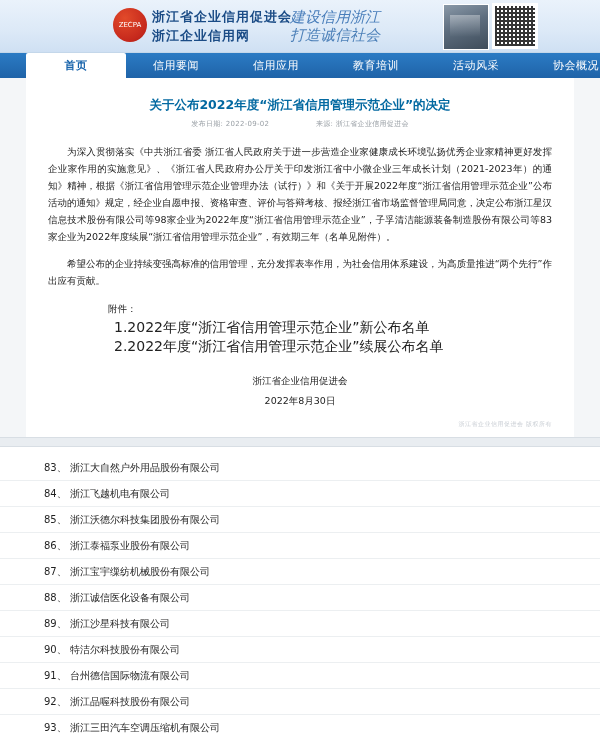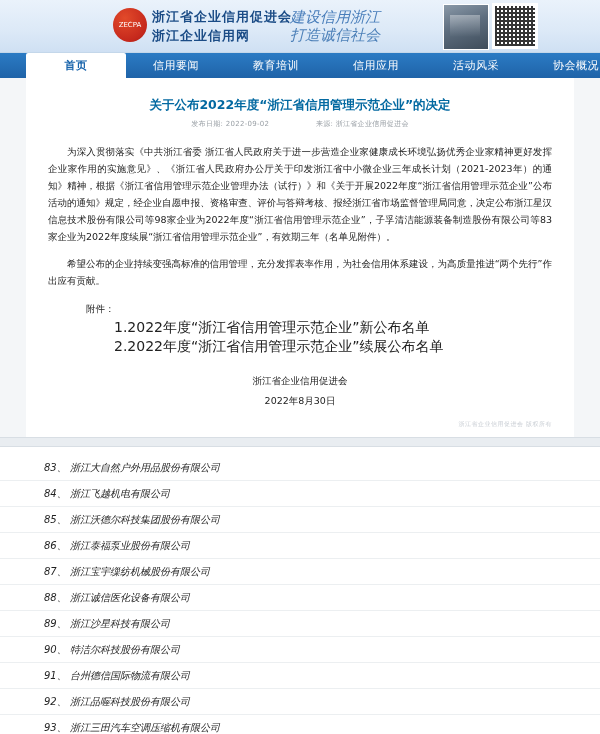--- a/index.html
+++ b/index.html
@@ -163,21 +163,21 @@
     color: #222;
     line-height: 17px;
     text-align: justify;
     text-indent: 19px;
     margin: 0 0 10px 0;
   }
   .attach-label {
     font-size: 9.5px;
     color: #222;
     line-height: 19px;
-    margin-left: 38px;
+    margin-left: 60px;
   }
   .attach-item {
     font-size: 14px;
     color: #222;
     line-height: 19px;
     margin-left: 66px;
   }
   .sign {
     text-align: center;
     font-size: 9.5px;
@@ -209,21 +209,20 @@
   }
   .list-row {
     display: flex;
     align-items: center;
     height: 26px;
     padding-left: 44px;
     font-size: 10px;
     color: #1f1f1f;
     border-bottom: 1px solid #eceff1;
     box-sizing: border-box;
-    font-style: italic;
   }
   .list-row:last-child { border-bottom: none; }
   .row-num {
     width: 26px;
     flex: 0 0 26px;
     color: #1f1f1f;
   }
   .row-name { white-space: nowrap; }
 </style>
 </head>
@@ -245,22 +244,22 @@
       <div class="photo-box"></div>
       <div class="qr-box">
         <div class="qr-grid"></div>
       </div>
     </div>
   </div>
 
   <div class="nav">
     <div class="nav-item active">首页</div>
     <div class="nav-item">信用要闻</div>
+    <div class="nav-item">信用应用</div>
     <div class="nav-item">教育培训</div>
-    <div class="nav-item">信用应用</div>
     <div class="nav-item">活动风采</div>
     <div class="nav-item">协会概况</div>
   </div>
 
   <div class="sheet">
     <div class="doc-title">关于公布2022年度“浙江省信用管理示范企业”的决定</div>
     <div class="doc-meta">
       <span>发布日期: 2022-09-02</span>
       <span>来源: 浙江省企业信用促进会</span>
     </div>

